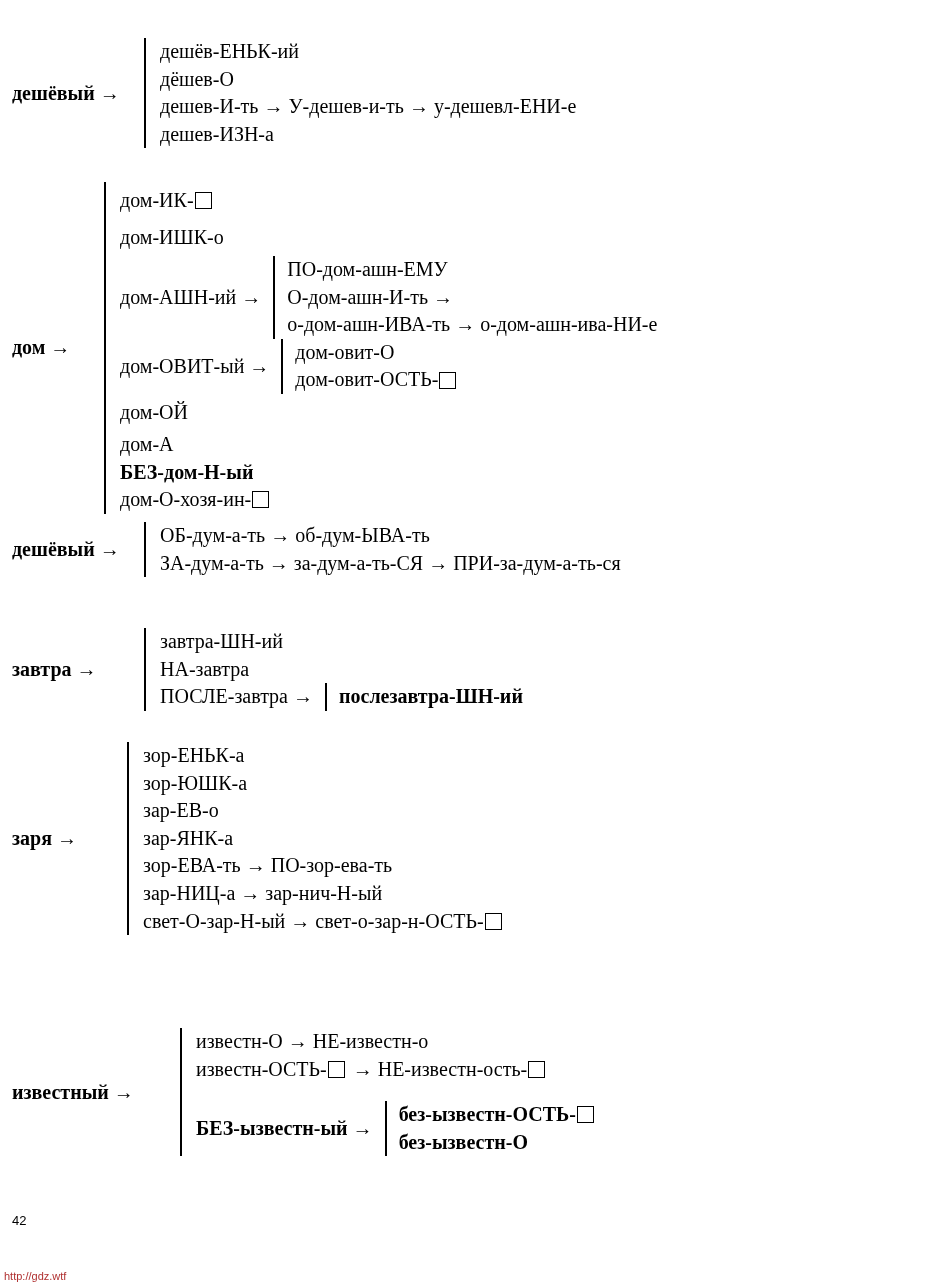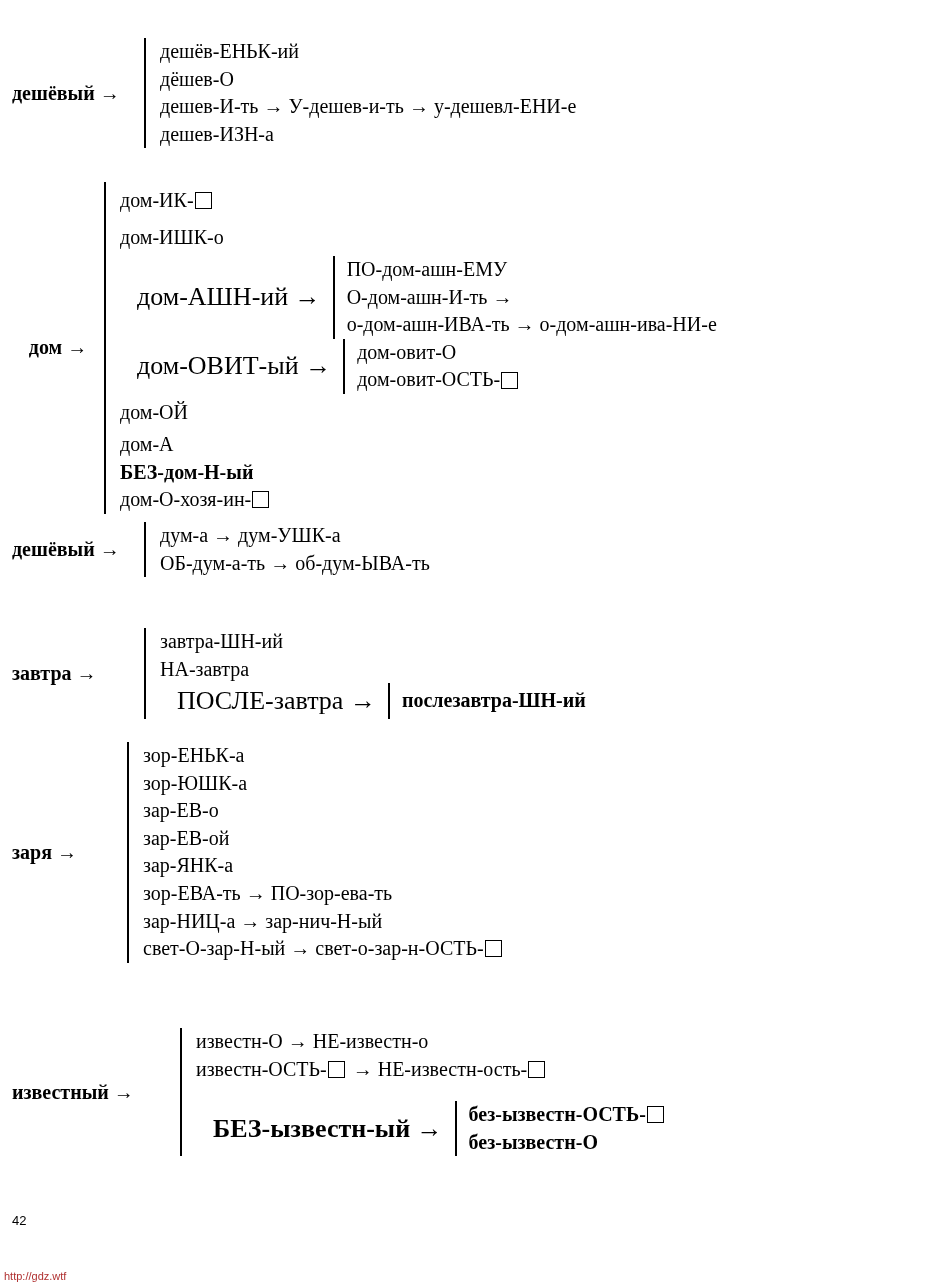--- a/index.html
+++ b/index.html
@@ -56,23 +56,22 @@
   .line.sp { line-height: 1.85; }
   .bold { font-weight: bold; }
 
   
   .nest {
     display: flex;
     align-items: center;
   }
   .nest > .label {
     white-space: nowrap;
-    font-size: 26px;
+    font-size: 20px;
     flex: 0 0 auto;
-    margin-left: 17px;
   }
   .nest > .bar2 {
     width: 2px;
     background: #000;
     align-self: stretch;
     margin: 0 12px;
     flex: 0 0 auto;
   }
   .nest > .sub {
     display: flex;
@@ -103,21 +102,21 @@
     bottom: 4px;
     font-family: Liberation Sans, sans-serif;
     font-size: 11px;
     color: #b03030;
   }
 
   
   #e-deshevyi   { position:absolute; left:12px;  top:38px;  }
   #e-deshevyi .headword { width: 132px; }
   #e-dom        { position:absolute; left:12px;  top:182px; }
-  #e-dom .headword { width: 92px; text-align: center; }
+  #e-dom .headword { width: 92px; }
   #e-dumat      { position:absolute; left:12px;  top:522px; }
   #e-dumat .headword { width: 132px; }
   #e-zavtra     { position:absolute; left:12px;  top:628px; }
   #e-zavtra .headword { width: 132px; }
   #e-zarya      { position:absolute; left:12px;  top:742px; }
   #e-zarya .headword { width: 115px; }
   #e-izvestnyi  { position:absolute; left:12px;  top:1028px; }
   #e-izvestnyi .headword { width: 168px; }
 </style>
 </head>
@@ -200,24 +199,24 @@
           <span class="box"></span>
         </div>
     </div>
   </div>
 
   <div class="entry" id="e-dumat">
     <div class="headword">дешёвый →</div>
     <div class="bar"></div>
     <div class="branches">
       <div class="line">
-          <span>дум-а → дум-УШК-а</span>
-        </div>
-      <div class="line">
           <span>ОБ-дум-а-ть → об-дум-ЫВА-ть</span>
+        </div>
+      <div class="line">
+          <span>ЗА-дум-а-ть → за-дум-а-ть-СЯ → ПРИ-за-дум-а-ть-ся</span>
         </div>
     </div>
   </div>
 
   <div class="entry" id="e-zavtra">
     <div class="headword">завтра →</div>
     <div class="bar"></div>
     <div class="branches">
       <div class="line">
           <span>завтра-ШН-ий</span>
@@ -244,23 +243,20 @@
       <div class="line">
           <span>зор-ЕНЬК-а</span>
         </div>
       <div class="line">
           <span>зор-ЮШК-а</span>
         </div>
       <div class="line">
           <span>зар-ЕВ-о</span>
         </div>
       <div class="line">
-          <span>зар-ЕВ-ой</span>
-        </div>
-      <div class="line">
           <span>зар-ЯНК-а</span>
         </div>
       <div class="line">
           <span>зор-ЕВА-ть → ПО-зор-ева-ть</span>
         </div>
       <div class="line">
           <span>зар-НИЦ-а → зар-нич-Н-ый</span>
         </div>
       <div class="line">
           <span>свет-О-зар-Н-ый → свет-о-зар-н-ОСТЬ-</span>

